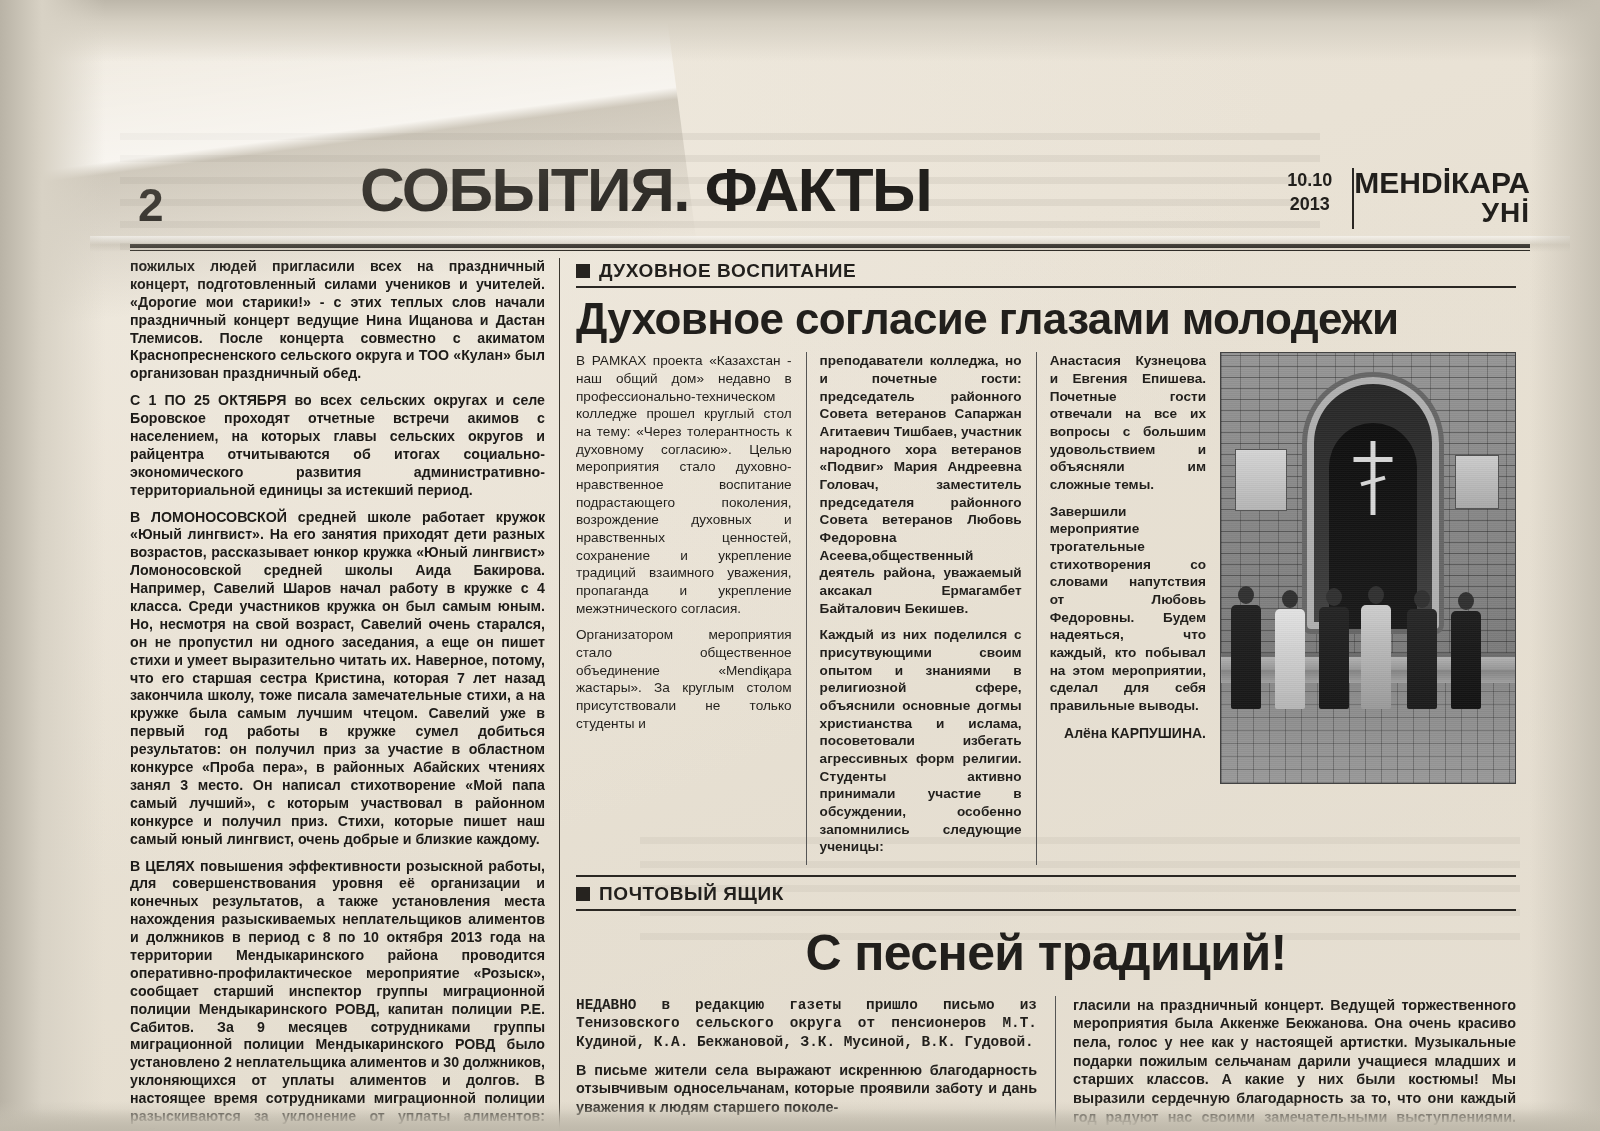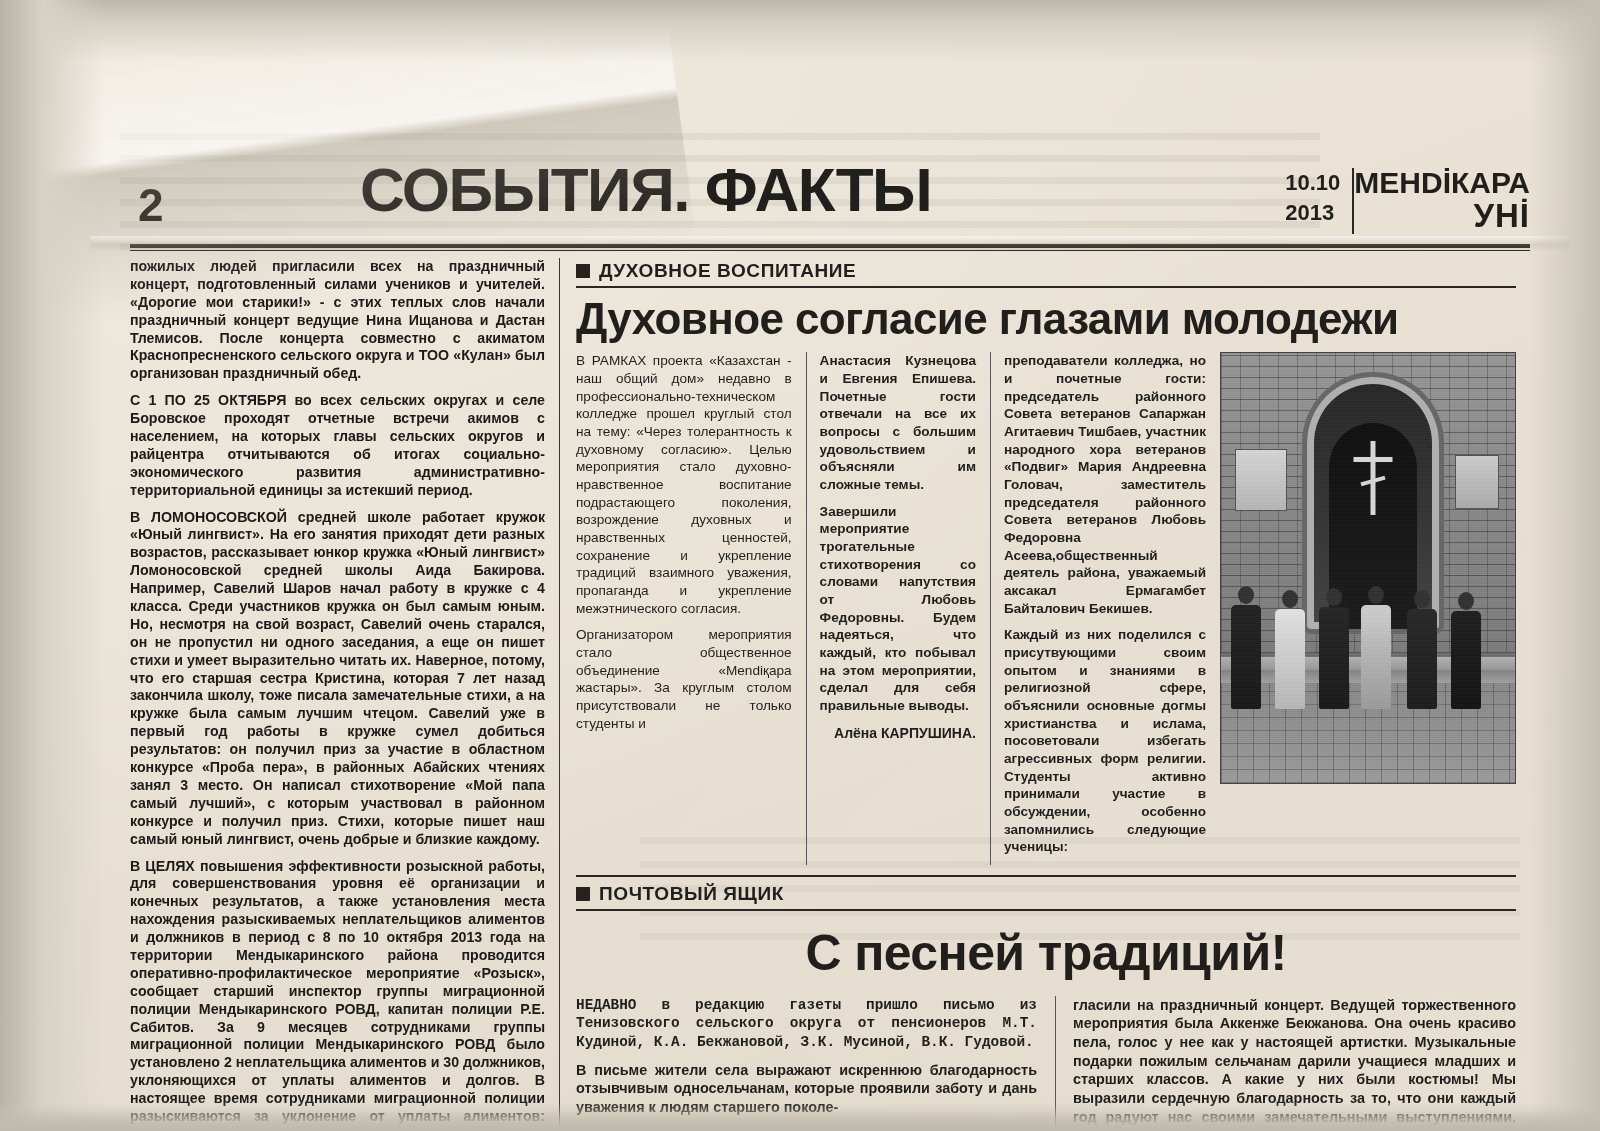--- a/index.html
+++ b/index.html
@@ -70,31 +70,31 @@
   .section-title {
     position:absolute; left: 230px; top: 4px;
     font-size: 62px; font-weight: bold; letter-spacing: -1.5px;
     white-space: nowrap;
   }
   .issue-block {
     position:absolute; right: 0px; top: 18px;
     display:flex; align-items: stretch; gap:0px;
   }
   .issue-dates {
-    text-align: left; font-size: 22px; font-weight: bold; line-height: 1.35;
-    padding-right: 12px; border-right: 2px solid #2a2723;
+    text-align: center; font-size: 18px; font-weight: bold; line-height: 1.35;
+    padding-right: 20px; border-right: 2px solid #2a2723;
   }
   .brand {
     padding-left: 0; text-align: left;
   }
   .brand-name {
     font-size: 30px; font-weight: bold; letter-spacing: 0px; line-height: 1;
   }
   .brand-sub {
-    font-size: 33px; font-weight: bold; text-align: right; line-height: 1.1;
+    font-size: 28px; font-weight: bold; text-align: right; line-height: 1.1;
     letter-spacing: 1px;
   }
   #rule-main { height: 4px; background:#2a2723; margin-top: 2px; }
   #rule-main2 { height: 1px; background:#2a2723; margin-top: 2px; }
 
   
   #cols { display: flex; margin-top: 7px; }
   #col-left {
     width: 430px; padding-right: 14px; border-right: 1px solid #3a362f;
   }
@@ -257,28 +257,28 @@
         </div>
         <div class="rubric-rule"></div>
 
         <h1 class="headline">Духовное согласие глазами молодежи</h1>
 
         <div class="article-grid">
           <div class="ac ac-1">
             <p>В РАМКАХ проекта «Казахстан - наш общий дом» недавно в профессионально-техническом колледже прошел круглый стол на тему: «Через толерантность к духовному согласию». Целью мероприятия стало духовно-нравственное воспитание подрастающего поколения, возрождение духовных и нравственных ценностей, сохранение и укрепление традиций взаимного уважения, пропаганда и укрепление межэтнического согласия.</p>
             <p>Организатором мероприятия стало общественное объединение «Мendіқара жастары». За круглым столом присутствовали не только студенты и</p>
           </div>
+          <div class="ac ac-2">
+            <p>преподаватели колледжа, но и почетные гости: председатель районного Совета ветеранов Сапаржан Агитаевич Тишбаев, участник народного хора ветеранов «Подвиг» Мария Андреевна Головач, заместитель председателя районного Совета ветеранов Любовь Федоровна Асеева,общественный деятель района, уважаемый аксакал Ермагамбет Байталович Бекишев.</p>
+            <p>Каждый из них поделился с присутвующими своим опытом и знаниями в религиозной сфере, объяснили основные догмы христианства и ислама, посоветовали избегать агрессивных форм религии. Студенты активно принимали участие в обсуждении, особенно запомнились следующие ученицы:</p>
+          </div>
           <div class="ac ac-3">
             <p>Анастасия Кузнецова и Евгения Епишева. Почетные гости отвечали на все их вопросы с большим удовольствием и объясняли им сложные темы.</p>
             <p>Завершили мероприятие трогательные стихотворения со словами напутствия от Любовь Федоровны. Будем надеяться, что каждый, кто побывал на этом мероприятии, сделал для себя правильные выводы.</p>
             <div class="byline">Алёна КАРПУШИНА.</div>
-          </div>
-          <div class="ac ac-2">
-            <p>преподаватели колледжа, но и почетные гости: председатель районного Совета ветеранов Сапаржан Агитаевич Тишбаев, участник народного хора ветеранов «Подвиг» Мария Андреевна Головач, заместитель председателя районного Совета ветеранов Любовь Федоровна Асеева,общественный деятель района, уважаемый аксакал Ермагамбет Байталович Бекишев.</p>
-            <p>Каждый из них поделился с присутвующими своим опытом и знаниями в религиозной сфере, объяснили основные догмы христианства и ислама, посоветовали избегать агрессивных форм религии. Студенты активно принимали участие в обсуждении, особенно запомнились следующие ученицы:</p>
           </div>
           <div class="photo-wrap">
             <div class="photo">
               <div class="ph-sky"></div>
               <div class="ph-brick"></div>
               <div class="ph-plaque"></div>
               <div class="ph-plaque2"></div>
               <div class="ph-arch">
                 <div class="ph-arch-inner"></div>
                 <div class="ph-cross"></div>

